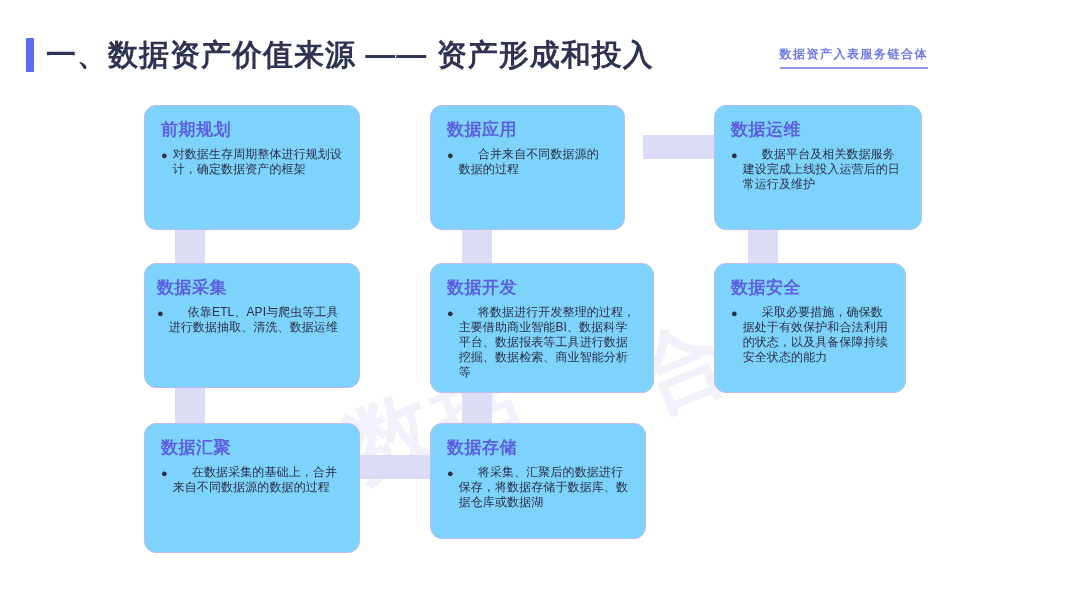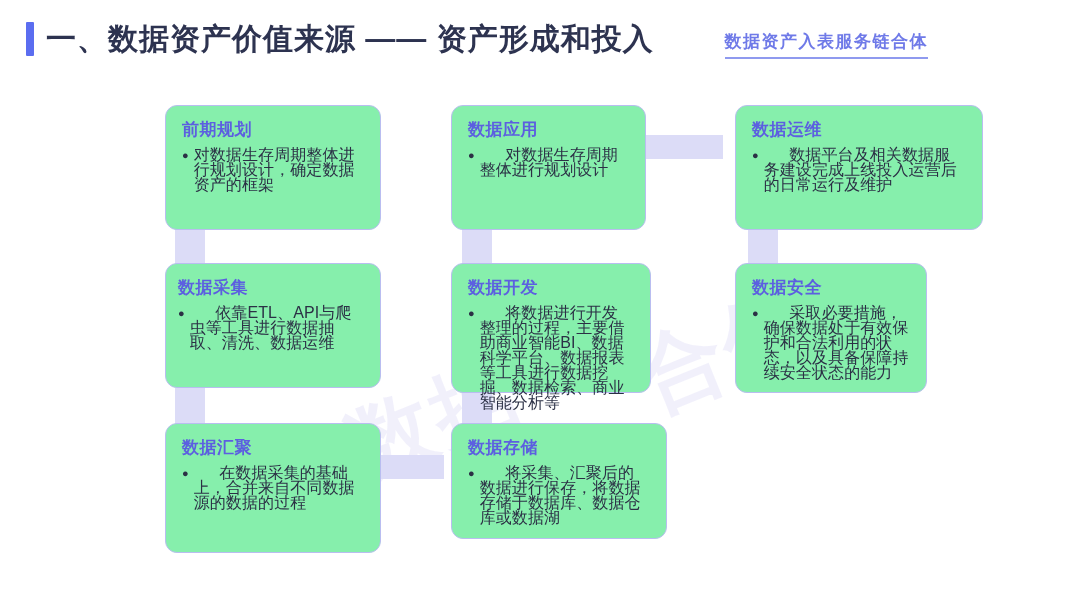--- a/index.html
+++ b/index.html
@@ -34,21 +34,21 @@
     transform: rotate(-22deg);
     transform-origin: left top;
     letter-spacing: 4px;
   }
   .wm-1 { left: 330px; top: 400px; }
   .wm-2 { left: 620px; top: 330px; }
 
   
   .header {
     position: absolute;
-    left: 0; top: 0;
+    left: 0; top: 16px;
     width: 956px;
     height: 92px;
     z-index: 3;
   }
   .title-wrap {
     position: absolute;
     left: 26px;
     top: 22px;
     display: flex;
     align-items: center;
@@ -69,21 +69,21 @@
     line-height: 1;
   }
   .brand {
     position: absolute;
     right: 28px;
     top: 30px;
     text-align: center;
   }
   .brand-text {
     font-family: "DejaVu Serif", "Liberation Serif", serif;
-    font-size: 17px;
+    font-size: 12px;
     font-weight: 700;
     color: #6f7ae8;
     letter-spacing: 1.5px;
     white-space: nowrap;
     display: block;
   }
   .brand-underline {
     margin-top: 4px;
     height: 2px;
     background: #8f9aef;
@@ -103,26 +103,25 @@
   .connector {
     position: absolute;
     background: #dcdcf7;
     z-index: 1;
   }
 
   
   .card {
     position: absolute;
     box-sizing: border-box;
-    background: #86efac;
+    background: #7dd3fc;
     border: 1px solid #b9bdf0;
     border-radius: 12px;
     padding: 14px 16px 12px 16px;
     z-index: 2;
-    margin-left: 21px;
   }
   .card-title {
     font-size: 17px;
     font-weight: 700;
     color: #5c5fe0;
     line-height: 1.2;
     margin-bottom: 7px;
     letter-spacing: 0.5px;
   }
   .card-body {
@@ -132,21 +131,21 @@
   .bullet {
     flex: 0 0 auto;
     color: #2b3045;
     font-size: 11px;
     line-height: 15px;
     margin-right: 5px;
     margin-top: 1px;
   }
   .card-desc {
     flex: 1 1 auto;
-    font-size: 16px;
+    font-size: 12px;
     line-height: 15px;
     color: #2b3045;
     letter-spacing: 0.1px;
     text-indent: 1.6em;
     word-break: break-all;
   }
 </style>
 </head>
 <body>
 
@@ -181,41 +180,41 @@
     <div class="card-body">
       <span class="bullet">●</span>
       <span class="card-desc" style="text-indent:0;">对数据生存周期整体进行规划设计，确定数据资产的框架</span>
     </div>
   </div>
 
   <div class="card" style="left:430px; top:105px; width:195px; height:125px;">
     <div class="card-title">数据应用</div>
     <div class="card-body">
       <span class="bullet">●</span>
-      <span class="card-desc">对数据生存周期整体进行规划设计</span>
-    </div>
-  </div>
-
-  <div class="card" style="left:714px; top:105px; width:248px; height:125px;font-family:Liberation Serif, serif;">
+      <span class="card-desc">合并来自不同数据源的数据的过程</span>
+    </div>
+  </div>
+
+  <div class="card" style="left:714px; top:105px; width:208px; height:125px;font-family:Liberation Serif, serif;">
     <div class="card-title">数据运维</div>
     <div class="card-body">
       <span class="bullet">●</span>
       <span class="card-desc">数据平台及相关数据服务建设完成上线投入运营后的日常运行及维护</span>
     </div>
   </div>
 
   <div class="card" style="left:144px; top:263px; width:216px; height:125px;padding-left:12px;">
     <div class="card-title">数据采集</div>
     <div class="card-body">
       <span class="bullet">●</span>
       <span class="card-desc">依靠ETL、API与爬虫等工具进行数据抽取、清洗、数据运维</span>
     </div>
   </div>
 
-  <div class="card" style="left:430px; top:263px; width:200px; height:130px;">
+  <div class="card" style="left:430px; top:263px; width:224px; height:130px;">
     <div class="card-title">数据开发</div>
     <div class="card-body">
       <span class="bullet">●</span>
       <span class="card-desc">将数据进行开发整理的过程，主要借助商业智能BI、数据科学平台、数据报表等工具进行数据挖掘、数据检索、商业智能分析等</span>
     </div>
   </div>
 
   <div class="card" style="left:714px; top:263px; width:192px; height:130px;">
     <div class="card-title">数据安全</div>
     <div class="card-body">

